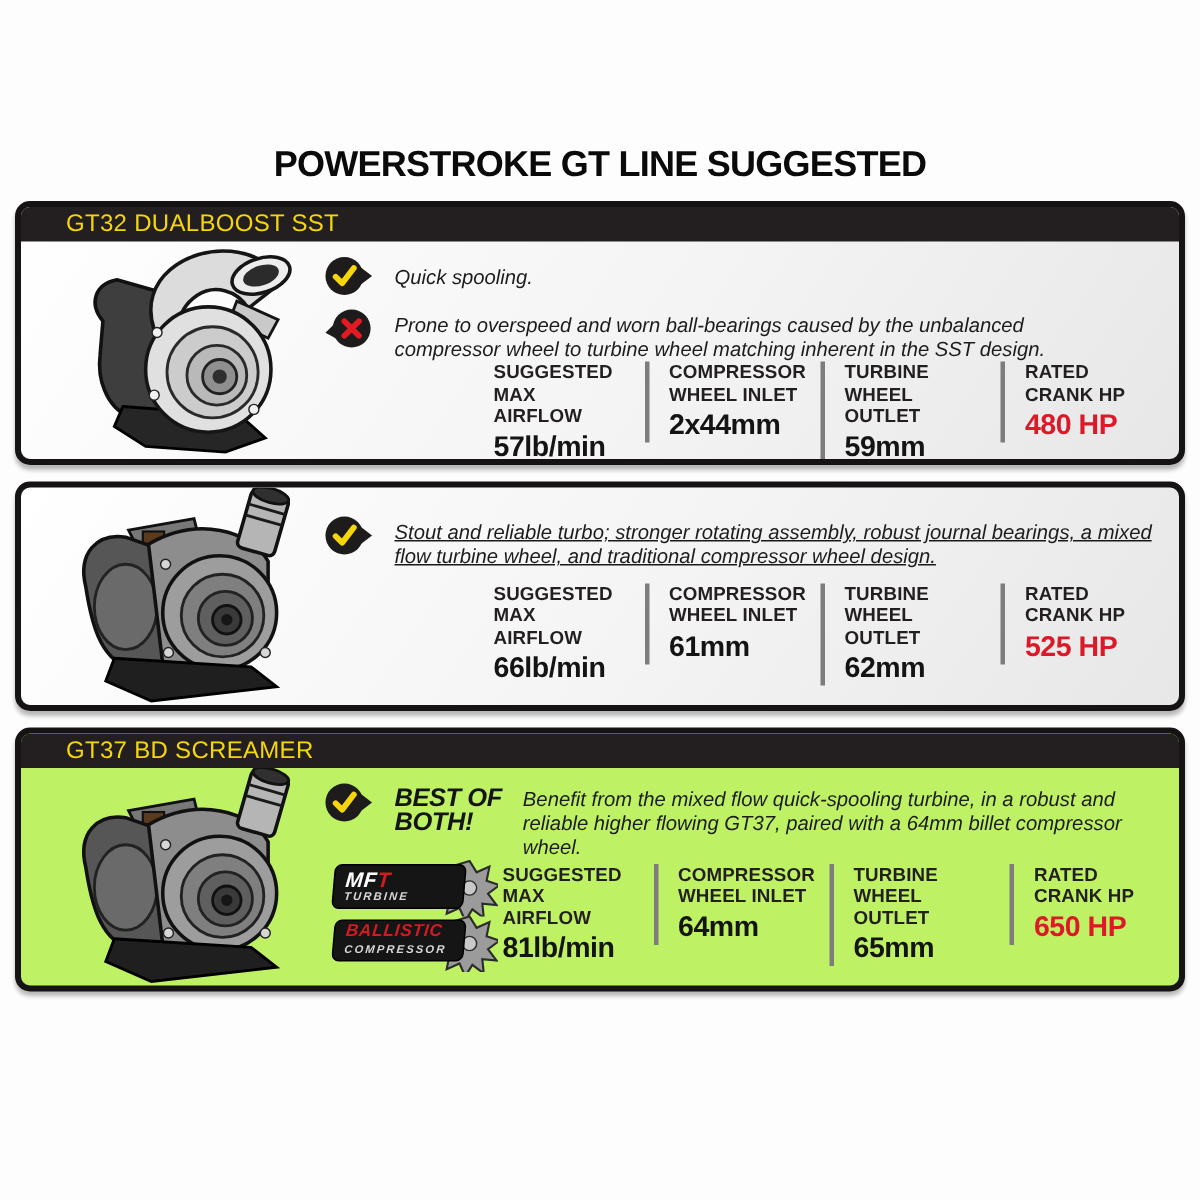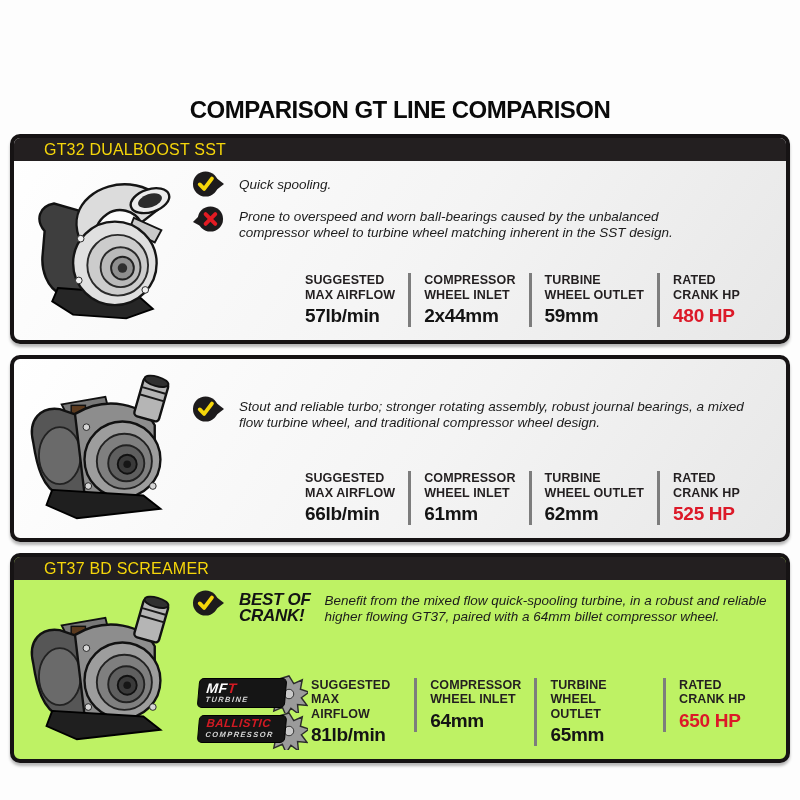--- a/index.html
+++ b/index.html
@@ -18,25 +18,25 @@
     overflow:hidden;background:linear-gradient(125deg,#ffffff 0%,#f4f4f4 55%,#e7e7e7 100%);
     box-shadow:0 3px 3px rgba(0,0,0,0.28);
   }
   .panel.pink{background:#bef264;}
   .panel-header{
     background:#231F20;height:23px;display:flex;align-items:center;padding-left:30px;
   }
   .panel-header .ph-label{
     color:#F5D60A;font-weight:400;font-size:16px;letter-spacing:0.2px;line-height:1;
   }
-  .panel-body{display:flex;height:179px;}
+  .panel-body{display:flex;height:145px;padding-left:24px;}
   .turbo-box{width:178px;flex:none;display:flex;align-items:center;justify-content:center;overflow:hidden;}
   .content{flex:1;display:flex;flex-direction:column;padding-right:6px;}
   .points{display:flex;flex-direction:column;gap:7px;margin-top:9px;}
-  .points.mt-lg{margin-top:36px;}
+  .points.mt-lg{margin-top:18px;text-decoration:underline;}
   .point{display:flex;align-items:flex-start;gap:14px;}
   .pt-icon{flex:none;width:33px;height:28px;}
   .pt-text{
     font-style:italic;font-size:13.5px;line-height:1.2;color:#1c1c1c;
     font-weight:400;padding-top:4px;
   }
   .w1{max-width:442px;} .w2{max-width:508px;} .w3{max-width:492px;}
   .pt-text.single{padding-top:7px;}
   .callout{
     flex:none;font-size:17px;font-weight:800;font-style:italic;line-height:0.95;
@@ -62,21 +62,21 @@
   .badge-main{color:#ffffff;font-weight:800;font-style:italic;font-size:14px;line-height:1;letter-spacing:0.5px;}
   .badge-main .accent{color:#D21A23;}
   .badge-main.all-red{color:#D21A23;font-size:11.5px;}
   .badge-sub{color:#d8d8d8;font-size:7.5px;font-weight:700;font-style:italic;letter-spacing:1.4px;line-height:1.1;margin-top:1px;}
 </style>
 </head>
 <body>
 
 <div class="page">
 
-  <h1 class="page-title">COMPARISON GT LINE COMPARISON</h1>
+  <h1 class="page-title">POWERSTROKE GT LINE SUGGESTED</h1>
 
   <div class="panel">
     <div class="panel-header">
       <span class="ph-label">GT32 DUALBOOST SST</span>
     </div>
     <div class="panel-body">
       <div class="turbo-box">
         <svg width="168" height="150" viewBox="0 0 175 158">
           <path d="M26 58 C16 46 20 32 36 29 L64 37 L72 120 L44 125 C28 118 22 98 24 82 Z" fill="#3e3e3e" stroke="#111" stroke-width="2.5"></path>
           <path d="M40 118 L122 124 L140 140 L112 150 L56 146 L34 132 Z" fill="#262626" stroke="#000" stroke-width="2"></path>
@@ -226,21 +226,21 @@
       </div>
       <div class="content">
         <div class="points">
           <div class="point">
             <svg class="pt-icon" viewBox="0 0 34 28">
               <polygon points="20,4 33,14 20,24" fill="#1d1b1c"></polygon>
               <circle cx="14" cy="14" r="13" fill="#1d1b1c"></circle>
               <polyline points="8,14.5 12.5,19 20.5,8.5" fill="none" stroke="#F5D60A" stroke-width="4" stroke-linecap="round" stroke-linejoin="round"></polyline>
             </svg>
             <div class="callout">
-              <span>BEST OF</span><br><span>CRANK!</span>
+              <span>BEST OF</span><br><span>BOTH!</span>
             </div>
             <div class="pt-text w3">Benefit from the mixed flow quick-spooling turbine, in a robust and reliable higher flowing GT37, paired with a 64mm billet compressor wheel.</div>
           </div>
         </div>
         <div class="bottom-row">
           <div class="badges">
             <div class="badge">
               <svg class="badge-wheel" viewBox="0 0 40 40">
                 <path d="M20 1l5 8 9-4-2 10 9 3-8 6 6 8-10-1 1 10-8-6-5 8-4-9-9 4 2-10-9-2 8-7-6-8 10 2 1-9z" fill="#9b9b9b" stroke="#2c2c2c" stroke-width="1.5"></path>
                 <circle cx="20" cy="20" r="5" fill="#c9c9c9" stroke="#2c2c2c"></circle>

